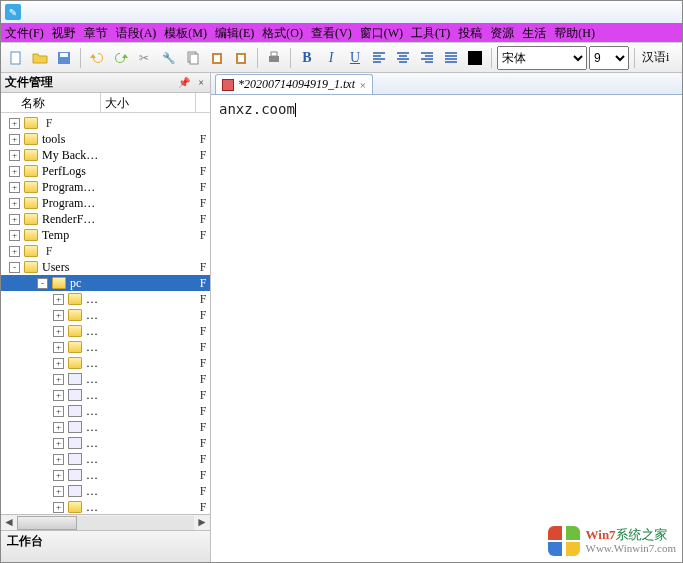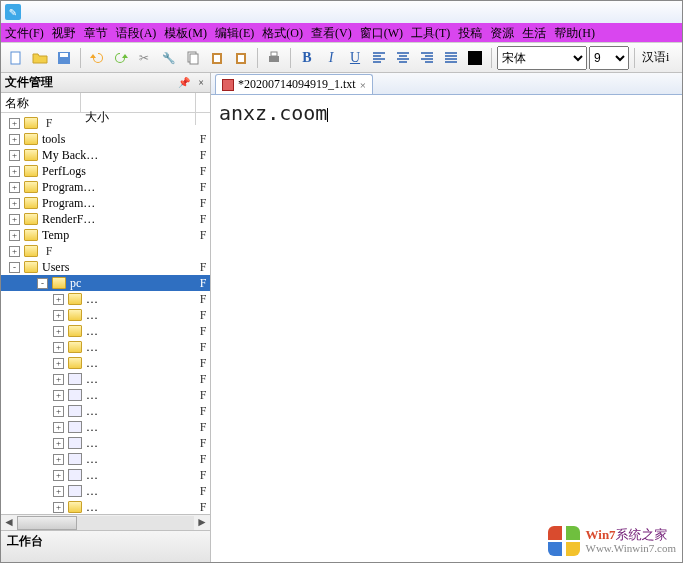--- a/index.html
+++ b/index.html
@@ -21,22 +21,22 @@
 .toolbar .sizesel{ width:40px; }
 .toolbar .cjk { font-size:12px; padding:0 2px; }
 
 .body { flex:1; display:flex; min-height:0; }
 
 .sidebar { width: 210px; background:#fff; border-right:1px solid #c0c0c0; display:flex; flex-direction:column; font-size:12px; }
 .sidebar-title { background:linear-gradient(to bottom,#f5f5f5,#e4e4e4); height:20px; display:flex; align-items:center; padding:0 4px; border-bottom:1px solid #c0c0c0; font-weight:bold; position:relative; }
 .sidebar-title .ctrl { position:absolute; right:2px; top:2px; display:flex; gap:2px; }
 .sidebar-title .ctrl span{ width:14px; height:14px; display:inline-flex; align-items:center; justify-content:center; font-size:10px; color:#555; cursor:pointer;}
 .sidebar-head { display:flex; border-bottom:1px solid #d0d0d0; height:20px; }
-.sidebar-head .col1 { width:80px; border-right:1px solid #d0d0d0; padding:2px 4px; }
-.sidebar-head .col2 { flex:1; padding:16px 4px; border-right:1px solid #d0d0d0;}
+.sidebar-head .col1 { width:100px; border-right:1px solid #d0d0d0; padding:2px 20px; }
+.sidebar-head .col2 { flex:1; padding:2px 4px; border-right:1px solid #d0d0d0;}
 .sidebar-head .col3 { width:14px; text-align:center; }
 
 .tree-wrap { flex:1; overflow:auto; position:relative; }
 .tree { padding:2px 0; }
 .node { display:flex; align-items:center; height:16px; padding-left:4px; white-space:nowrap; }
 .node .exp { width:11px; height:11px; border:1px solid #888; background:#fff; display:inline-flex; align-items:center; justify-content:center; font-size:9px; line-height:1; margin-right:4px; cursor:pointer; color:#333; }
 .node .folder { width:14px; height:12px; background:linear-gradient(to bottom,#fff2b0,#f3cf4a); border:1px solid #caa22a; border-radius:1px; margin-right:4px; }
 .node .special { width:14px; height:12px; border:1px solid #888; margin-right:4px; background:#eef;}
 .node .label { flex:1; overflow:hidden; text-overflow:ellipsis; }
 .node .flag { width:14px; text-align:center; color:#333; }
@@ -47,38 +47,38 @@
 .depth3 { padding-left: 52px; }
 
 .sidebar-hscroll { height:16px; border-top:1px solid #c0c0c0; background:#f0f0f0; display:flex; align-items:center; }
 .sidebar-hscroll .arrow{ width:16px; text-align:center; color:#555; cursor:pointer;}
 .sidebar-hscroll .track{ flex:1; height:14px; background:#e4e4e4; position:relative;}
 .sidebar-hscroll .thumb{ position:absolute; left:0; width:60px; height:14px; background:linear-gradient(to bottom,#eeeeee,#cfcfcf); border:1px solid #aaa;}
 
 .workbench-label { height:32px; border-top:1px solid #c0c0c0; background:linear-gradient(to bottom,#f5f5f5,#e4e4e4); padding:2px 6px; font-weight:bold;}
 
 .editor { flex:1; display:flex; flex-direction:column; background:#fff; position:relative; }
-.tabbar { height:22px; background:linear-gradient(to bottom,#f7f9fc,#e4ebf6); display:flex; align-items:flex-end; padding:0 4px; border-bottom:1px solid #9bb4d8; }
+.tabbar { height:22px; background:linear-gradient(to bottom,#f7f9fc,#e4ebf6); display:flex; align-items:flex-end; padding:0 4px; border-bottom:1px solid #9bb4d8;font-style:italic; }
 .tab { height:20px; background:#fff; border:1px solid #9bb4d8; border-bottom:none; border-radius:3px 3px 0 0; display:flex; align-items:center; padding:0 6px; gap:4px; font-size:12px; }
 .tab .doc-icon { width:12px; height:12px; background:#e06060; border:1px solid #a02020;}
 .tab .close { font-size:11px; color:#666; cursor:pointer;}
-.doc-area { flex:1; padding:6px 8px; font-family:"SimSun",monospace; font-size:20px; color:#222; position:relative; }
+.doc-area { flex:1; padding:6px 8px; font-family:"SimSun",monospace; font-size:14px; color:#222; position:relative; }
 .caret { display:inline-block; width:1px; height:14px; background:#000; vertical-align:middle; animation:blink 1s steps(1) infinite;}
 @keyframes blink { 50%{opacity:0;} }
 
 .watermark { position:absolute; right:6px; bottom:6px; display:flex; align-items:center; gap:6px; font-size:13px; }
 .watermark .logo { width:32px; height:30px; position:relative; }
 .watermark .logo span{ position:absolute; width:14px; height:14px;}
 .watermark .r{ background:#d94b2e; top:0; left:0; border-top-left-radius:6px;}
 .watermark .g{ background:#6fbf3e; top:0; right:0; border-top-right-radius:6px;}
 .watermark .b{ background:#3a7bd5; bottom:0; left:0; border-bottom-left-radius:6px;}
 .watermark .y{ background:#f3c22c; bottom:0; right:0; border-bottom-right-radius:6px;}
 .watermark .txt { line-height:1.2; }
 .watermark .txt .l1 b{ color:#d94b2e;}
-.watermark .txt .l1 i{ color:#701a75; font-style:normal;}
+.watermark .txt .l1 i{ color:#15803d; font-style:normal;}
 .watermark .txt .l2{ color:#888; font-size:11px;}
 
 .svgicon{ width:16px; height:16px; }
 </style>
 </head>
 <body>
 
 <div class="window">
 
   <div class="titlebar">

